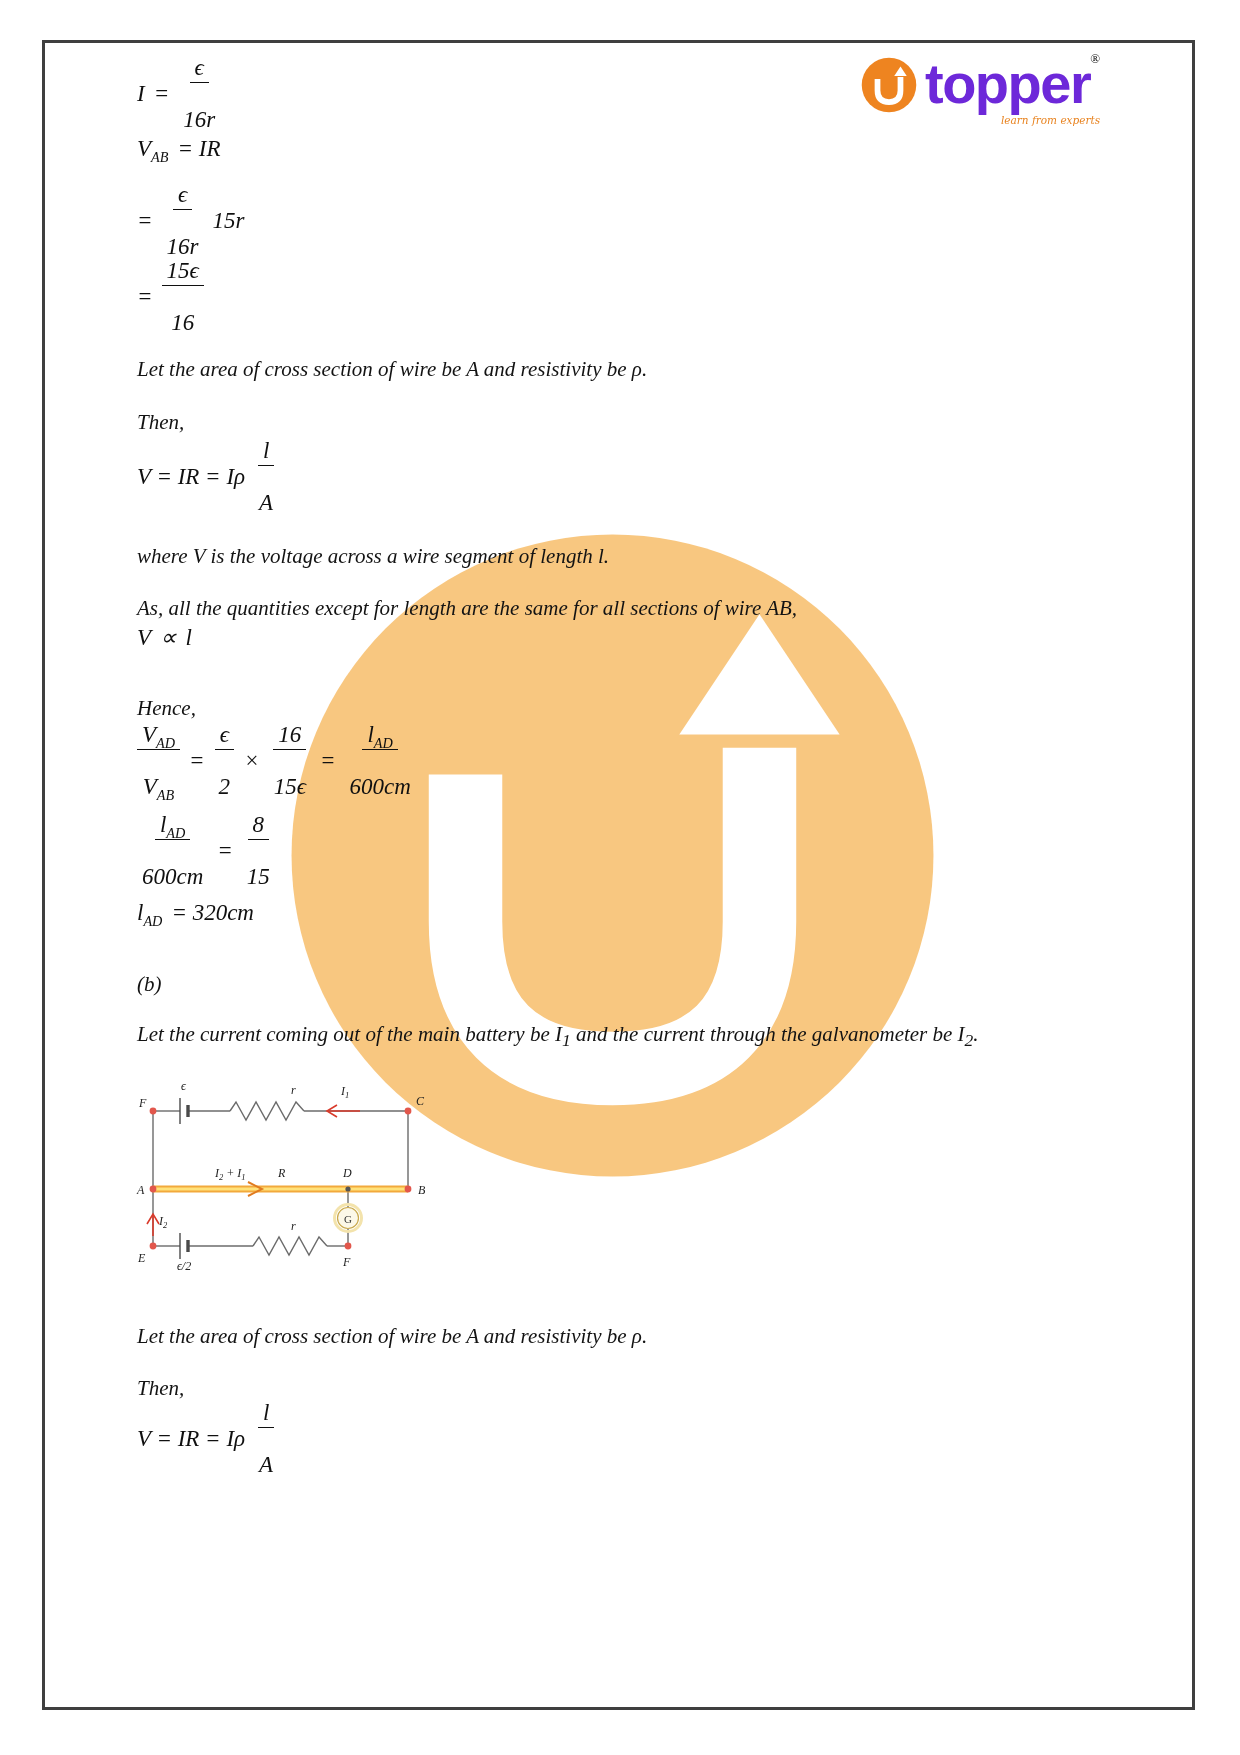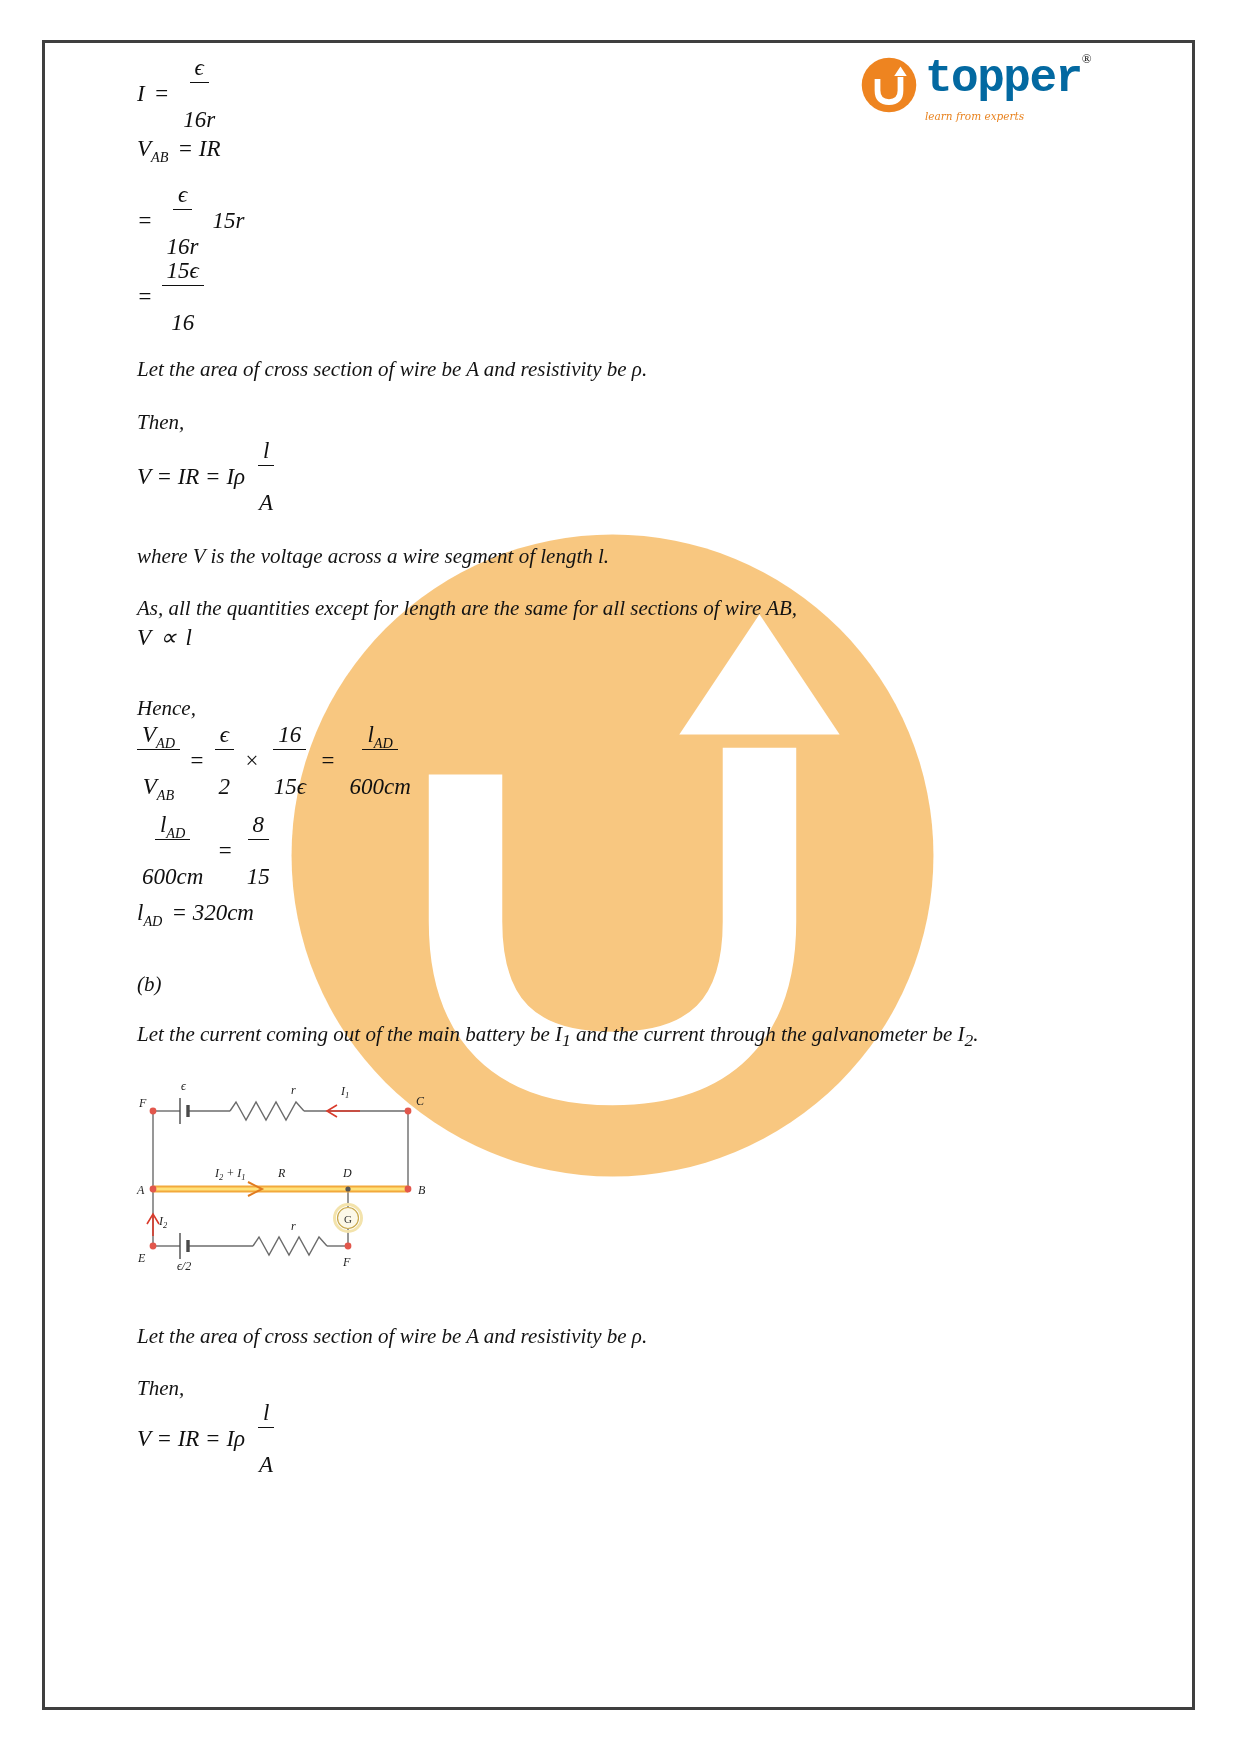--- a/index.html
+++ b/index.html
@@ -6,24 +6,24 @@
   .page{position:relative;width:1240px;height:1755px;background:#fff;overflow:hidden;
         font-family:"Liberation Serif", serif;color:#111;}
   .frame{position:absolute;left:42px;top:40px;width:1153px;height:1670px;
          border:3px solid #3f3f3f;box-sizing:border-box;}
   
   .watermark{position:absolute;left:285px;top:528px;width:655px;height:655px;z-index:1;}
   
   .logo{position:absolute;left:860px;top:56px;z-index:3;display:flex;align-items:flex-start;}
   .logo-mark{width:58px;height:58px;flex:0 0 auto;}
   .logo-text{margin-left:7px;line-height:1;}
-  .brand{font-family:Liberation Mono, monospace;font-weight:700;font-size:46px;
-         letter-spacing:-1.5px;color:#0369a1;}
+  .brand{font-family:Liberation Sans, sans-serif;font-weight:700;font-size:56px;
+         letter-spacing:-1.5px;color:#6d28d9;}
   .reg{font-size:13px;vertical-align:top;position:relative;top:-4px;color:#171717;}
-  .tagline{font-style:italic;font-size:10.5px;color:#e8821e;margin-top:9px;
+  .tagline{font-style:italic;font-size:10.5px;color:#e8821e;text-align:right;margin-top:3px;
            font-family:"DejaVu Serif", serif;}
   
   .block{position:absolute;left:137px;z-index:2;font-style:italic;}
   .para{font-size:21px;line-height:1.45;color:#131313;width:945px;}
   .narrow{width:850px;}
   .eq{display:flex;align-items:center;gap:9px;font-style:italic;font-size:23px;color:#101010;}
   .eq sub{font-size:0.62em;line-height:0;}
   .frac{display:inline-flex;flex-direction:column;align-items:center;line-height:1.15;}
   .frac .num{padding:0 5px 1px;border-bottom:1.6px solid #101010;text-align:center;}
   .frac .den{padding:2px 5px 0;text-align:center;margin-top:22px;}

